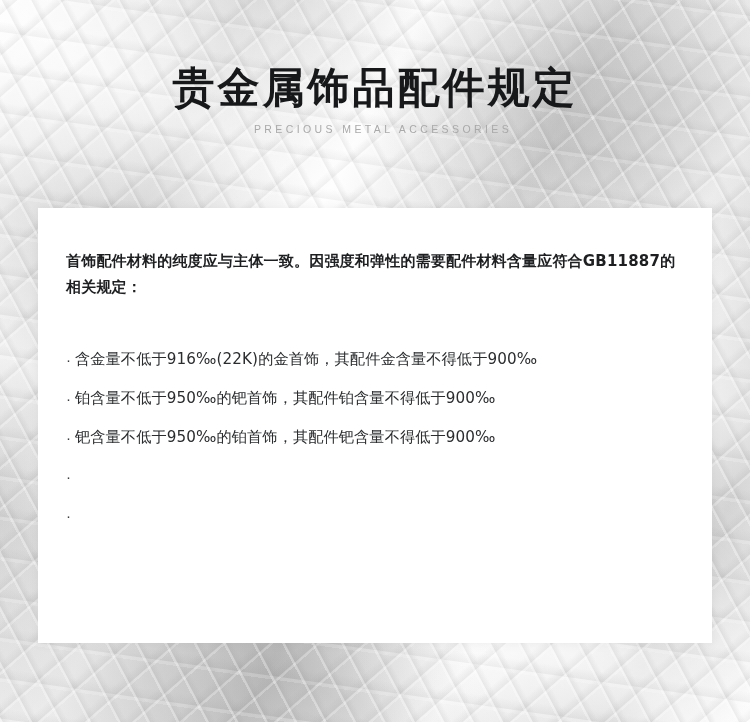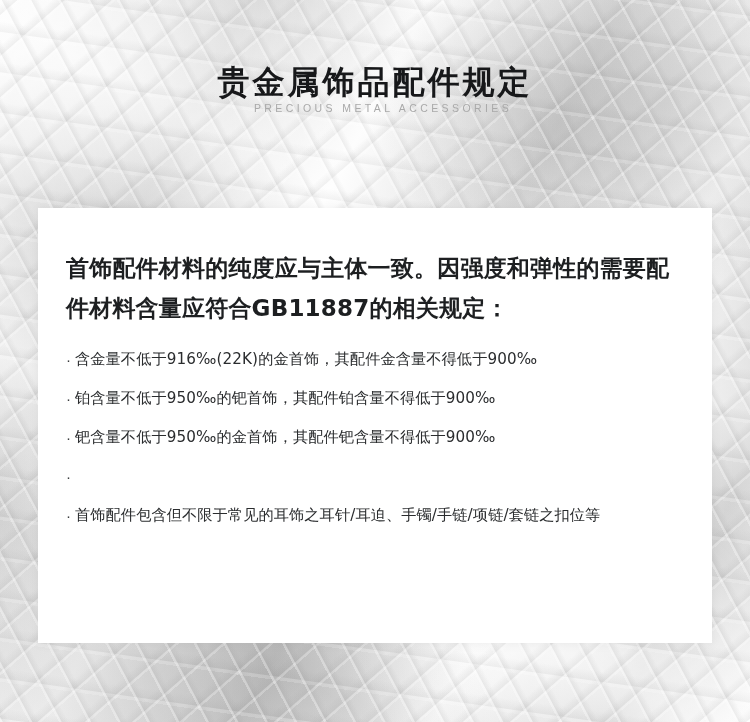--- a/index.html
+++ b/index.html
@@ -42,28 +42,28 @@
 
   
   .header {
     position: absolute;
     left: 0; right: 0; top: 62px;
     text-align: center;
     z-index: 3;
   }
   .header-title {
     font-family: "DejaVu Sans", "Liberation Sans", sans-serif;
-    font-size: 32px;
+    font-size: 42px;
     font-weight: bold;
     letter-spacing: 3px;
     color: #17181a;
     line-height: 1.25;
   }
   .header-sub {
-    margin-top: 0;
+    margin-top: 8px;
     font-size: 10.5px;
     letter-spacing: 3.4px;
     color: #a9a9a9;
     font-family: "Liberation Sans", sans-serif;
     padding-left: 16px;
   }
 
   
   .card {
     position: absolute;
@@ -75,21 +75,21 @@
     z-index: 2;
     box-shadow: 0 1px 10px rgba(0,0,0,0.06);
   }
 
   .intro {
     position: absolute;
     left: 28px;
     right: 26px;
     top: 40px;
     font-family: "DejaVu Sans", "Liberation Sans", sans-serif;
-    font-size: 23px;
+    font-size: 15px;
     font-weight: bold;
     color: #1d1f21;
     line-height: 1.75;
     letter-spacing: 0.2px;
   }
 
   .bullets {
     position: absolute;
     left: 28px;
     right: 26px;
@@ -136,23 +136,22 @@
     <div class="bullet">
       <span class="dot">·</span>
       <span class="txt">含金量不低于916‰(22K)的金首饰，其配件金含量不得低于900‰</span>
     </div>
     <div class="bullet">
       <span class="dot">·</span>
       <span class="txt">铂含量不低于950‰的钯首饰，其配件铂含量不得低于900‰</span>
     </div>
     <div class="bullet">
       <span class="dot">·</span>
-      <span class="txt">钯含量不低于950‰的金首饰，其配件钯含量不得低于900‰</span>
+      <span class="txt">钯含量不低于950‰的铂首饰，其配件钯含量不得低于900‰</span>
     </div>
     <div class="bullet">
       <span class="dot">·</span>
     </div>
     <div class="bullet">
       <span class="dot">·</span>
-      <span class="txt">首饰配件包含但不限于常见的耳饰之耳针/耳迫、手镯/手链/项链/套链之扣位等</span>
     </div>
   </div>
 </div>
 
 </body></html>

